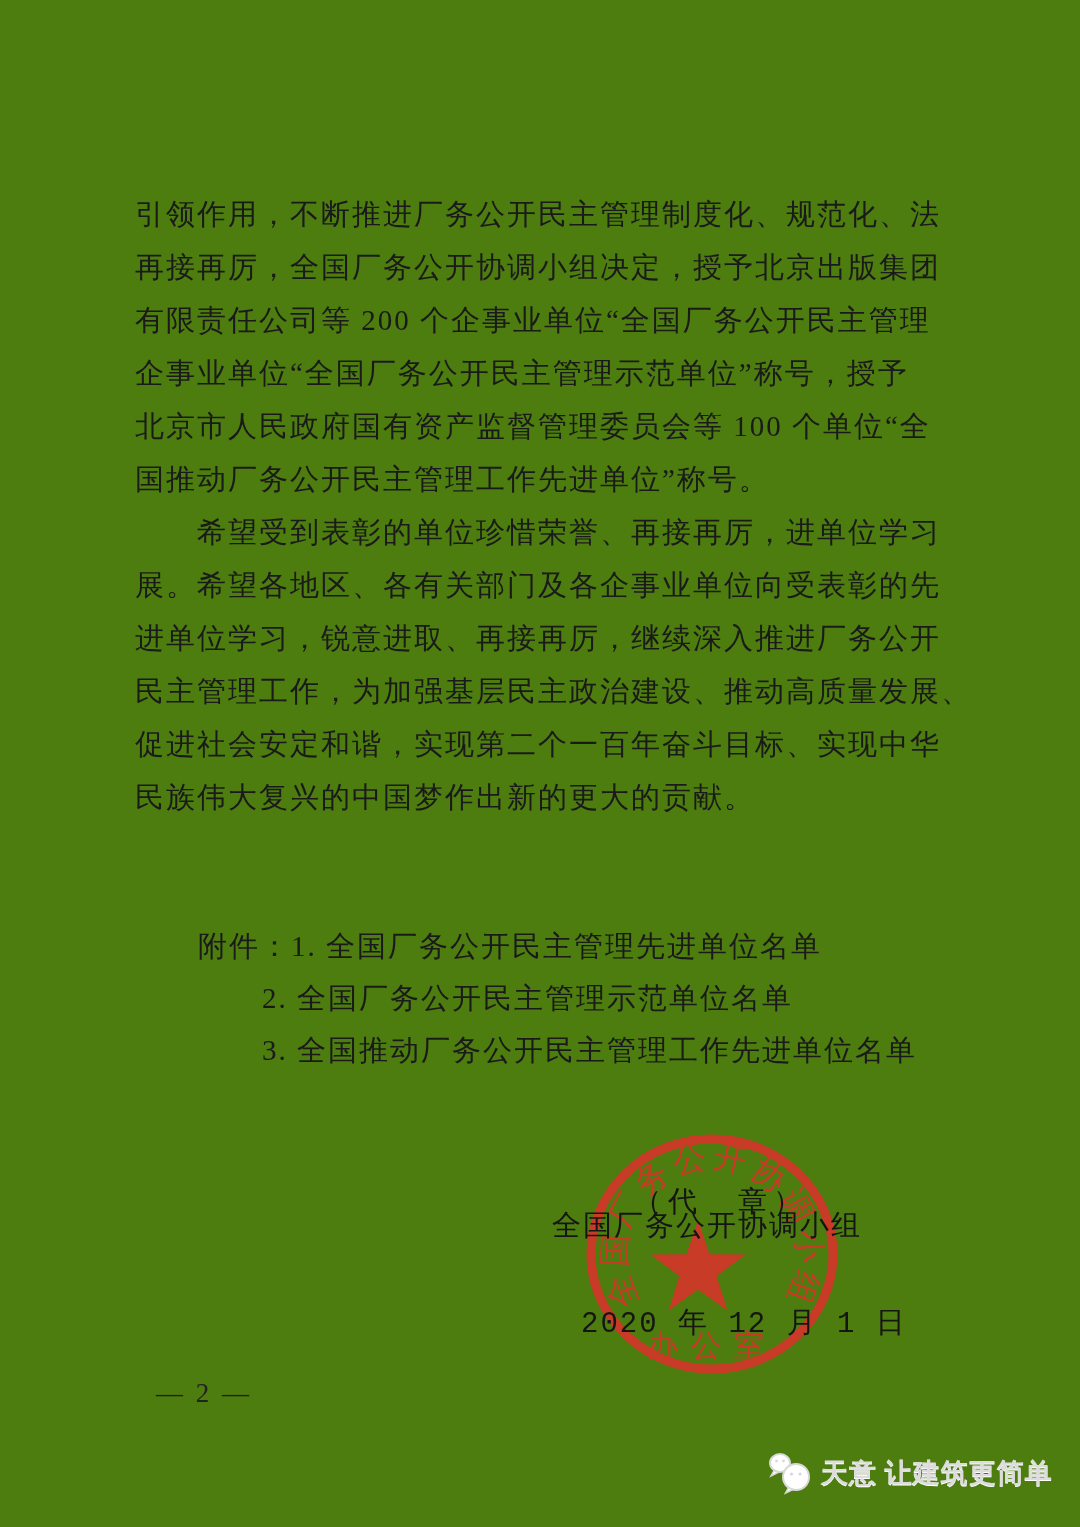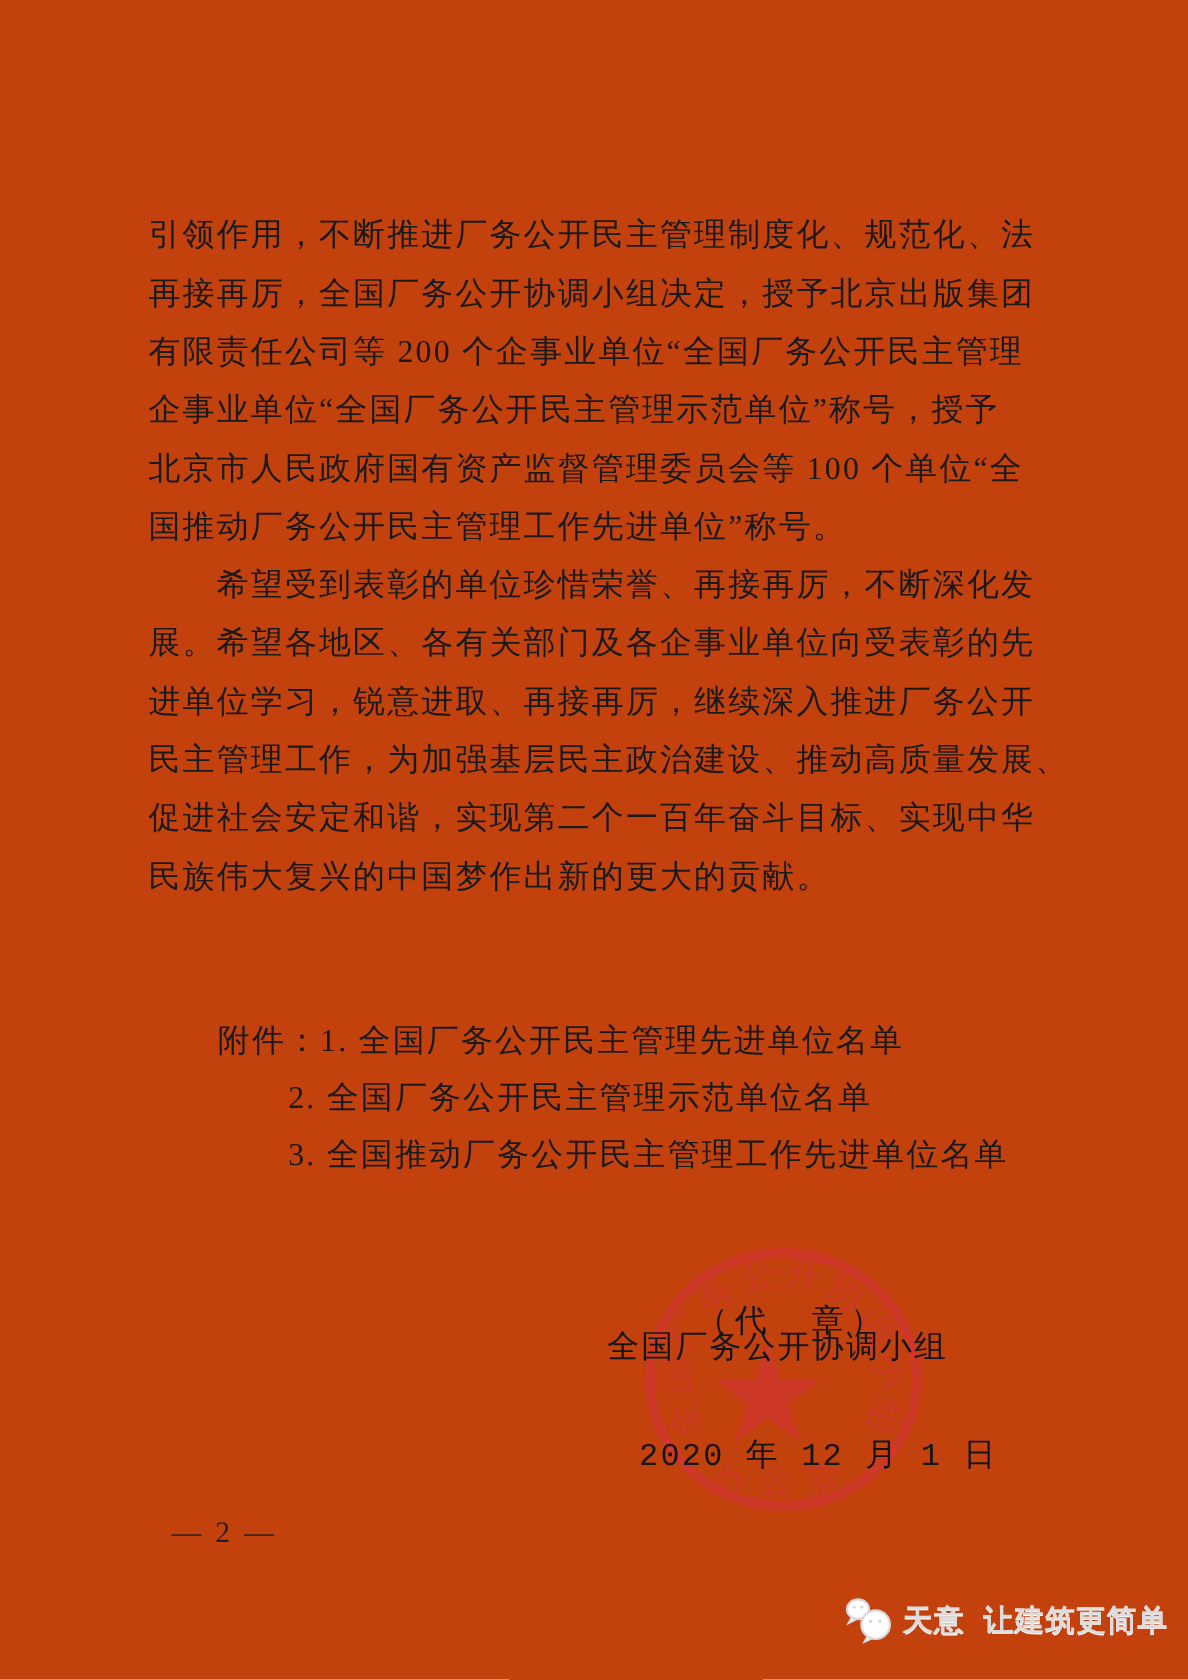--- a/index.html
+++ b/index.html
@@ -1,20 +1,20 @@
 <!DOCTYPE html>
 <html><head>
 <meta charset="utf-8">
 <style>
   html, body { margin:0; padding:0; background:#ffffff; }
   .page {
     position: relative;
     width: 1080px;
     height: 1527px;
-    background: #c2410c;
+    background: #4d7c0f;
     overflow: hidden;
     font-family: "Liberation Serif", "DejaVu Serif", serif;
     color: #1a1a1a;
   }
   
   .body-text {
     position: absolute;
     left: 135px;
     top: 188px;
     width: 830px;
@@ -67,42 +67,42 @@
   
   .footer-watermark {
     position: absolute;
     left: 766px;
     top: 1450px;
     display: flex;
     align-items: center;
     gap: 7px;
   }
   .footer-watermark .wm-text {
-    font-family: Liberation Mono, monospace;
+    font-family: Liberation Serif, serif;
     font-size: 27px;
     font-weight: 600;
     letter-spacing: 1px;
     color: #dcdcdc;
     text-shadow: 0 1px 0 #ffffff;
     white-space: nowrap;
   }
 </style>
 </head>
 <body>
 
 <div class="page">
 
   <div class="body-text">
     <div class="line">引领作用，不断推进厂务公开民主管理制度化、规范化、法</div>
     <div class="line">再接再厉，全国厂务公开协调小组决定，授予北京出版集团</div>
     <div class="line">有限责任公司等 200 个企事业单位“全国厂务公开民主管理</div>
     <div class="line">企事业单位“全国厂务公开民主管理示范单位”称号，授予</div>
     <div class="line">北京市人民政府国有资产监督管理委员会等 100 个单位“全</div>
     <div class="line">国推动厂务公开民主管理工作先进单位”称号。</div>
-    <div class="line">　　希望受到表彰的单位珍惜荣誉、再接再厉，不断深化发</div>
+    <div class="line">　　希望受到表彰的单位珍惜荣誉、再接再厉，进单位学习</div>
     <div class="line">展。希望各地区、各有关部门及各企事业单位向受表彰的先</div>
     <div class="line">进单位学习，锐意进取、再接再厉，继续深入推进厂务公开</div>
     <div class="line">民主管理工作，为加强基层民主政治建设、推动高质量发展、</div>
     <div class="line">促进社会安定和谐，实现第二个一百年奋斗目标、实现中华</div>
     <div class="line">民族伟大复兴的中国梦作出新的更大的贡献。</div>
   </div>
 
   <div class="attachments">
     <div class="att-line">
       <span>附件：</span><span>1. 全国厂务公开民主管理先进单位名单</span>

